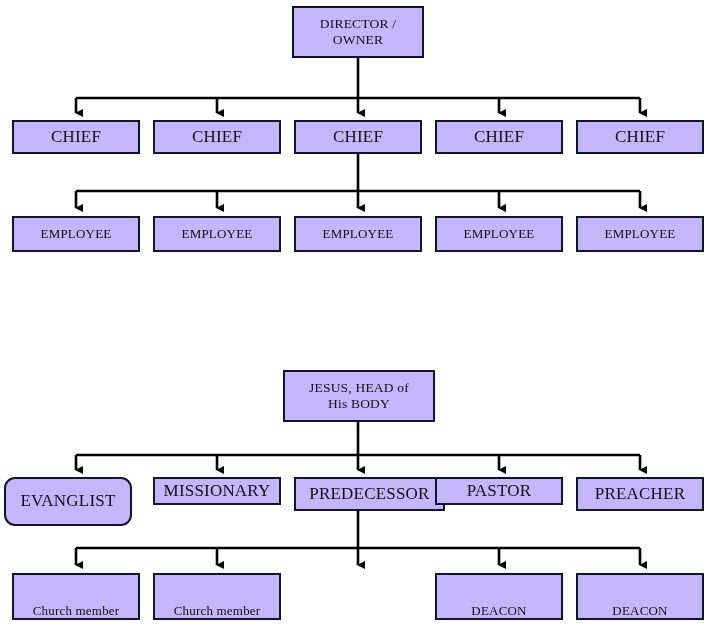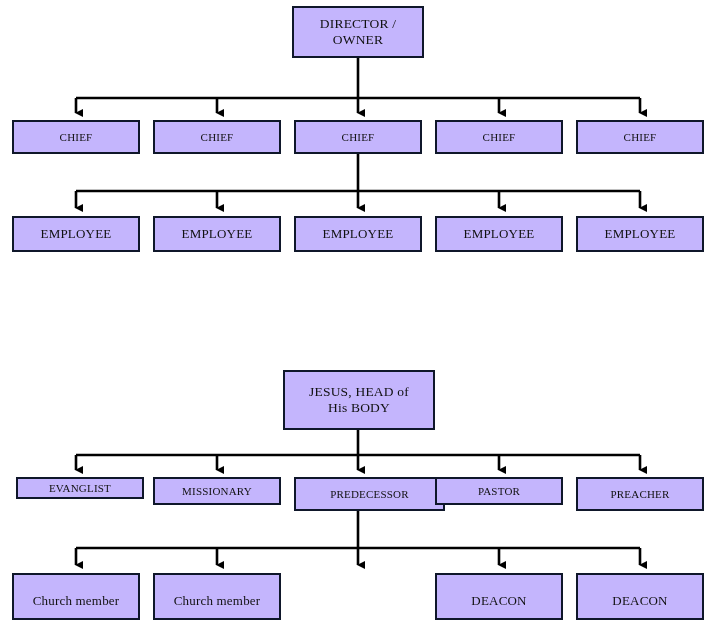--- a/index.html
+++ b/index.html
@@ -37,27 +37,27 @@
     border: 2px solid #0f172a;
     background: #c4b5fd;
     display: flex;
     justify-content: center;
     text-align: center;
     line-height: 1.18;
     color: #111111;
     letter-spacing: 0.2px;
   }
   .node.center-v { align-items: center; }
-  .node.top-v { align-items: center; padding-top: 8px; }
+  .node.top-v { align-items: flex-end; padding-top: 8px; }
 
   .node-root {
     font-size: 13.5px;
   }
   .node-mid {
-    font-size: 11px;
+    font-size: 17px;
   }
   .node-leaf {
     font-size: 13px;
   }
   .node-leaf-tall {
     font-size: 13px;
   }
   .node-label {
     display: block;
     white-space: pre-line;
@@ -159,26 +159,26 @@
 
       <path d="M 76,184 L 640,184"></path>
       <path d="M 76,184 L 76,201" marker-end="url(#arrow-church)"></path>
       <path d="M 217,184 L 217,201" marker-end="url(#arrow-church)"></path>
       <path d="M 358,184 L 358,201" marker-end="url(#arrow-church)"></path>
       <path d="M 499,184 L 499,201" marker-end="url(#arrow-church)"></path>
       <path d="M 640,184 L 640,201" marker-end="url(#arrow-church)"></path>
     </g>
   </svg>
 
-  <div class="node node-root center-v" style="left:283px; top:6px; width:152px; height:60px;">
+  <div class="node node-root center-v" style="left:283px; top:6px; width:152px; height:52px;">
     <span class="node-label">JESUS, HEAD of
 His BODY</span>
   </div>
 
-  <div class="node node-mid center-v" style="left:16px; top:113px; width:128px; height:22px;">
+  <div class="node node-mid center-v" style="left:4px; top:113px; width:128px; height:49px;border-radius:11px;">
     <span class="node-label">EVANGLIST</span>
   </div>
   <div class="node node-mid center-v" style="left:153px; top:113px; width:128px; height:28px;">
     <span class="node-label">MISSIONARY</span>
   </div>
   <div class="node node-mid center-v" style="left:294px; top:113px; width:151px; height:34px;">
     <span class="node-label">PREDECESSOR</span>
   </div>
   <div class="node node-mid center-v" style="left:435px; top:113px; width:128px; height:28px;">
     <span class="node-label">PASTOR</span>

